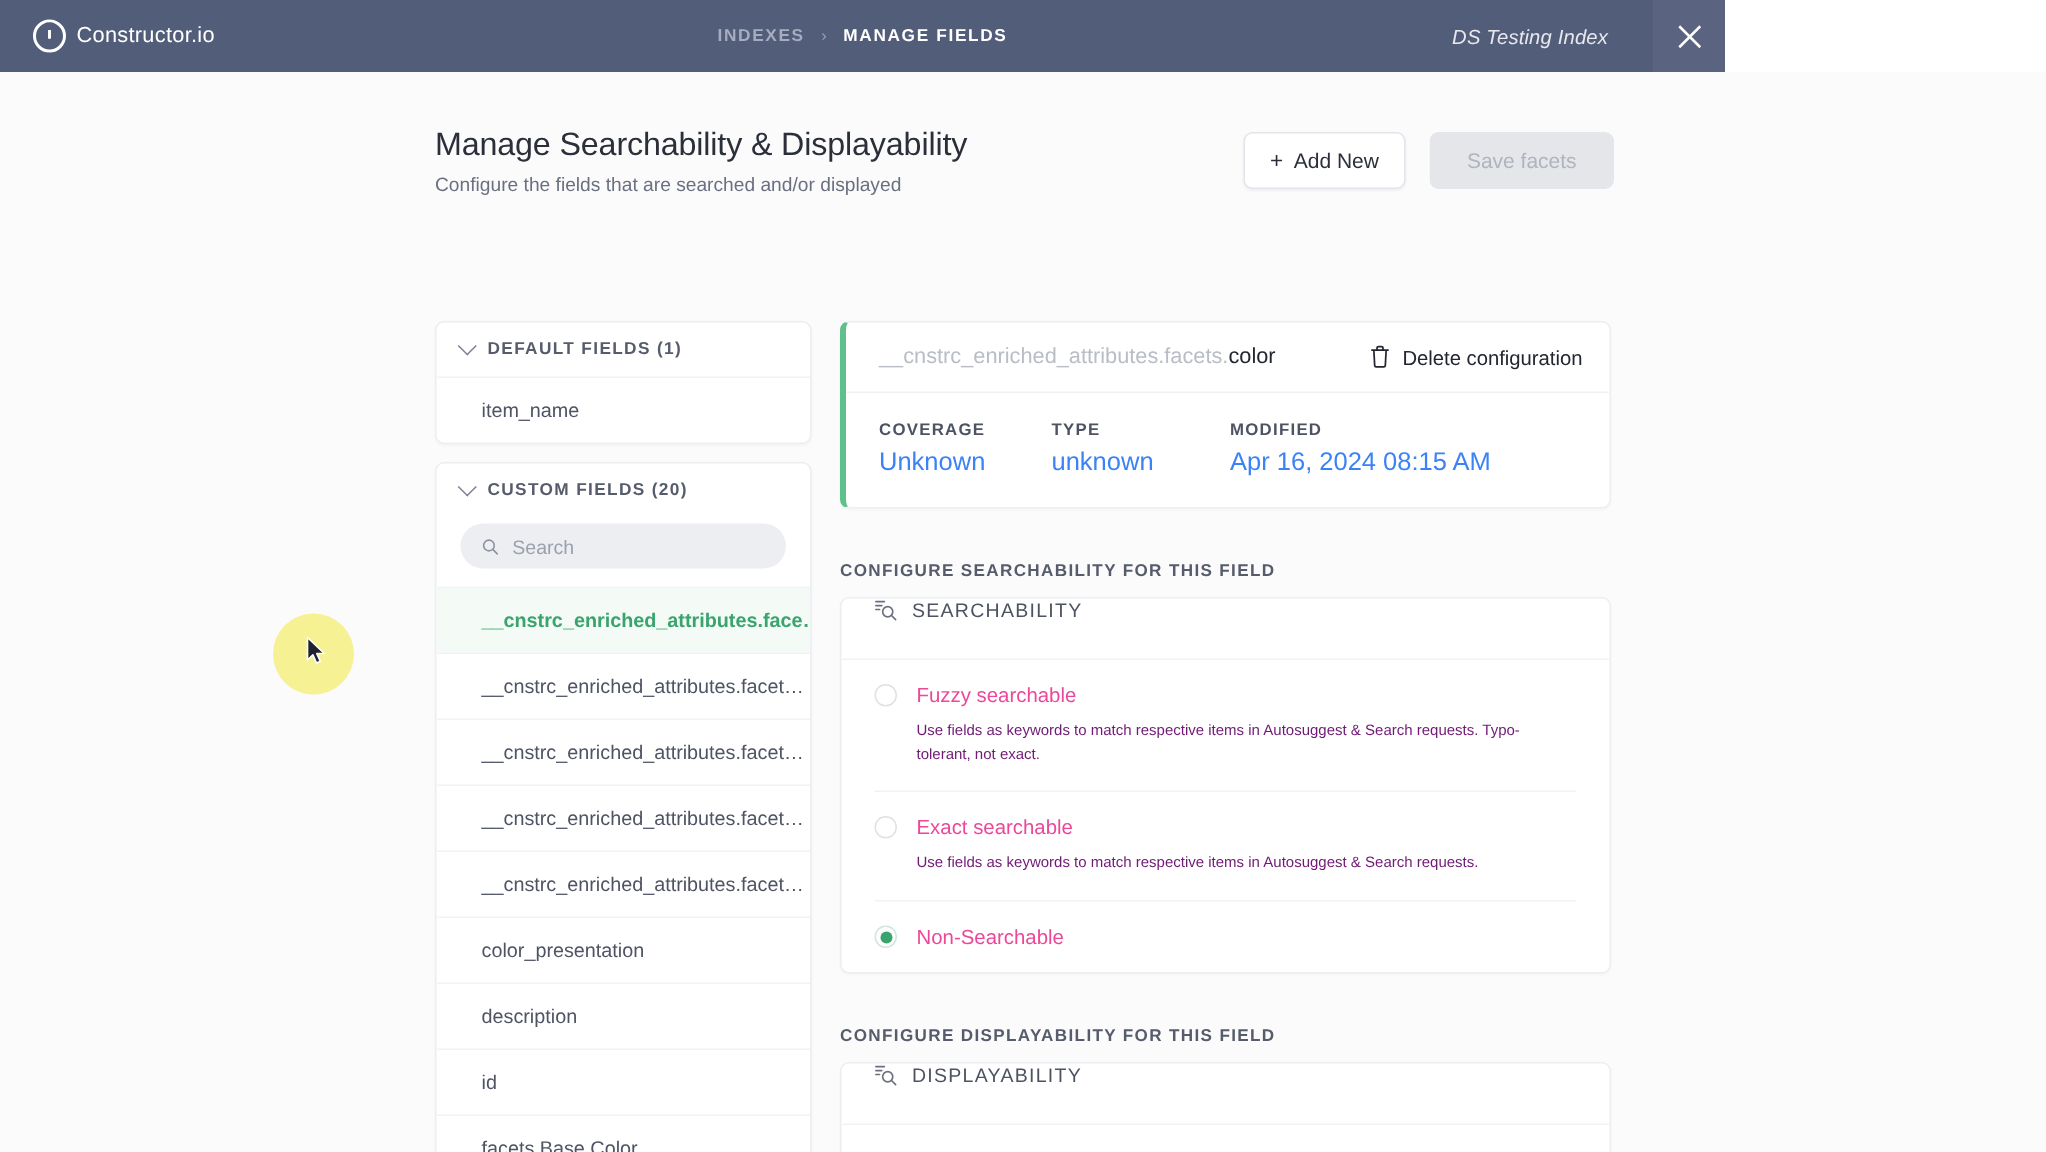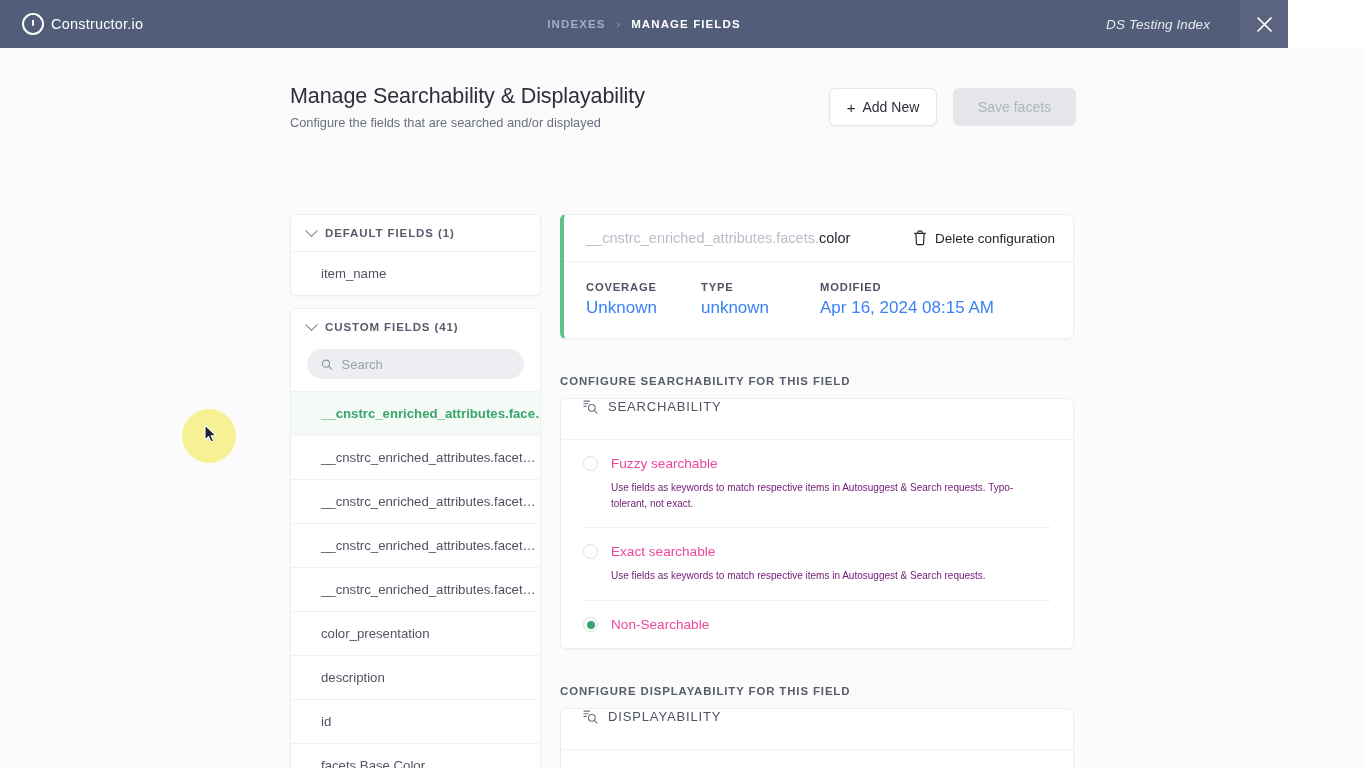--- a/index.html
+++ b/index.html
@@ -7,21 +7,21 @@
     width: 1364px; height: 768px;
     overflow: hidden;
     background: #ffffff;
     font-family: "Liberation Sans", sans-serif;
     -webkit-font-smoothing: antialiased;
   }
 
   
   .topbar {
     position: absolute; top: 0; left: 0;
-    width: 1288px; height: 48px;
+    width: 1150px; height: 48px;
     background: #525d79;
     display: flex; align-items: center;
   }
   .brand {
     display: flex; align-items: center; gap: 7px;
     padding-left: 22px; width: 300px;
   }
   .brand-mark {
     width: 22px; height: 22px; border-radius: 50%;
     border: 2px solid #ffffff;
@@ -277,21 +277,21 @@
         <span>DEFAULT FIELDS (1)</span>
       </div>
       <div class="field-row">
         <span>item_name</span>
       </div>
     </div>
 
     <div class="panel">
       <div class="panel-head">
         <span class="chev"></span>
-        <span>CUSTOM FIELDS (41)</span>
+        <span>CUSTOM FIELDS (20)</span>
       </div>
 
       <div class="search-wrap">
         <div class="search-box">
           <svg width="13" height="13" viewBox="0 0 14 14">
             <circle cx="6" cy="6" r="4.3" fill="none" stroke="#8c92a0" stroke-width="1.3"></circle>
             <path d="M9.3 9.3 L12.7 12.7" stroke="#8c92a0" stroke-width="1.3" stroke-linecap="round"></path>
           </svg>
           <input type="text" placeholder="Search" style="">
         </div>

